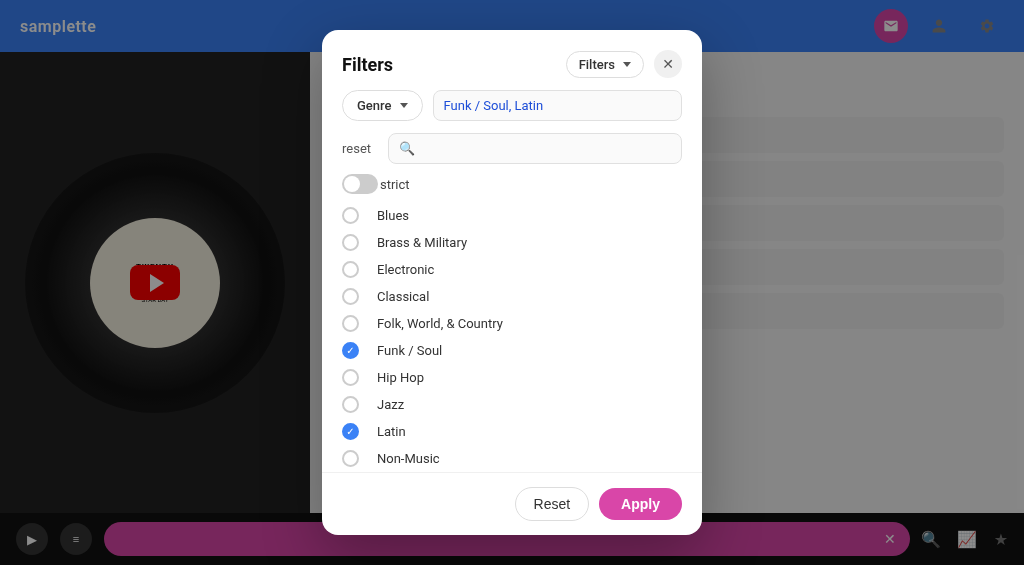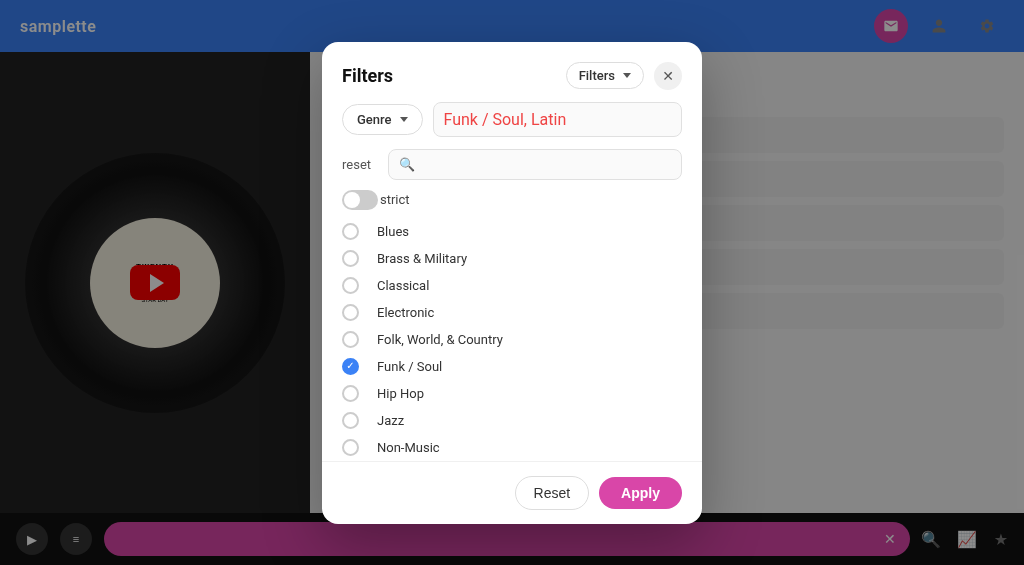--- a/index.html
+++ b/index.html
@@ -318,22 +318,22 @@
       padding: 7px 14px;
       font-size: 13px;
       font-weight: 500;
       color: #333;
       cursor: pointer;
       white-space: nowrap;
     }
 
     .genre-value {
       flex: 1;
-      font-size: 16px;
-      color: #ef4444;
+      font-size: 13px;
+      color: #1d4ed8;
       padding: 7px 10px;
       border: 1.5px solid #e0e0e0;
       border-radius: 8px;
       background: #fafafa;
     }
 
     
     .reset-search-row {
       display: flex;
       align-items: center;
@@ -623,41 +623,45 @@
           <div class="genre-item">
             <div class="checkbox"></div>
             <span class="genre-name">Blues</span>
           </div>
           <div class="genre-item">
             <div class="checkbox"></div>
             <span class="genre-name">Brass &amp; Military</span>
           </div>
           <div class="genre-item">
             <div class="checkbox"></div>
+            <span class="genre-name">Electronic</span>
+          </div>
+          <div class="genre-item">
+            <div class="checkbox"></div>
             <span class="genre-name">Classical</span>
-          </div>
-          <div class="genre-item">
-            <div class="checkbox"></div>
-            <span class="genre-name">Electronic</span>
           </div>
           <div class="genre-item">
             <div class="checkbox"></div>
             <span class="genre-name">Folk, World, &amp; Country</span>
           </div>
           <div class="genre-item">
             <div class="checkbox checked"></div>
             <span class="genre-name">Funk / Soul</span>
           </div>
           <div class="genre-item">
             <div class="checkbox"></div>
             <span class="genre-name">Hip Hop</span>
           </div>
           <div class="genre-item">
             <div class="checkbox"></div>
             <span class="genre-name">Jazz</span>
+          </div>
+          <div class="genre-item">
+            <div class="checkbox checked"></div>
+            <span class="genre-name">Latin</span>
           </div>
           <div class="genre-item">
             <div class="checkbox"></div>
             <span class="genre-name">Non-Music</span>
           </div>
         </div>
     </div>
 
     <div class="modal-footer">
       <button class="reset-btn">Reset</button>

